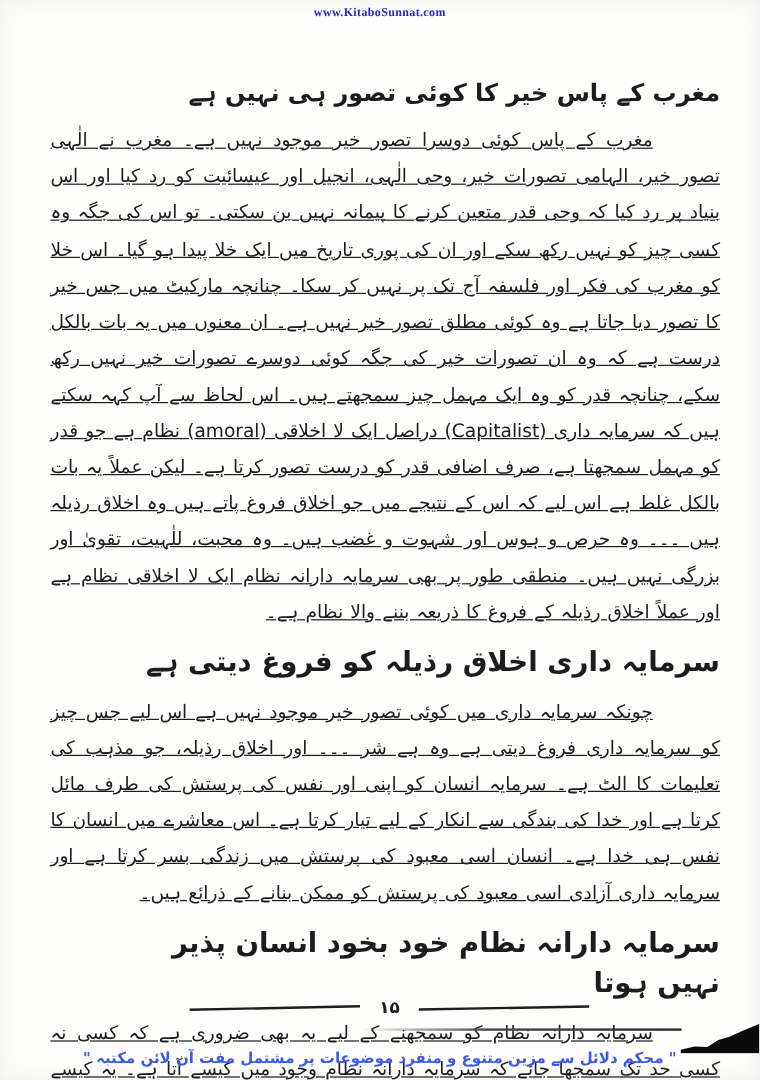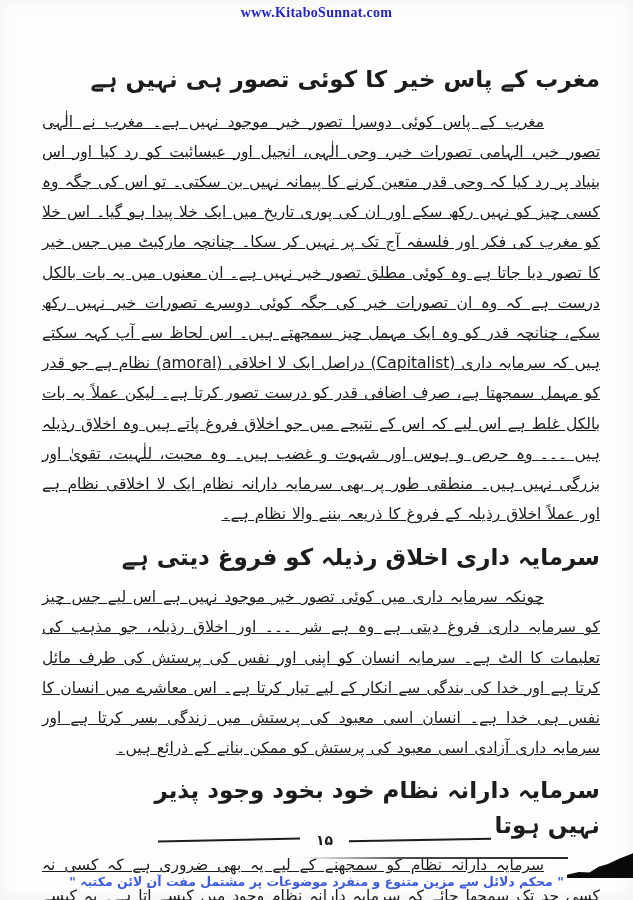--- a/index.html
+++ b/index.html
@@ -14,33 +14,33 @@
     width: 633px; height: 900px;
     background: #fdfdfc;
     box-shadow: inset 0 0 18px rgba(0,0,0,0.05);
     color: #1c1c1c;
   }
   .watermark {
     position: absolute; top: 5px; left: 0; right: 0;
     text-align: center;
     font-family: "Liberation Serif", serif;
     font-weight: bold;
-    font-size: 14px;
+    font-size: 10px;
     letter-spacing: 0.3px;
     color: #2424c4;
   }
   .doc-body {
     position: absolute;
     top: 62px; right: 33px; left: 42px;
     direction: rtl;
     text-align: justify;
   }
   .main-heading {
     font-weight: bold;
-    font-size: 23px;
+    font-size: 20px;
     text-align: right;
     margin: 0 0 10px 0;
     line-height: 1.5;
   }
   .sub-heading {
     font-weight: bold;
     font-size: 23px;
     text-align: right;
     margin: 10px 0 8px 0;
     line-height: 1.5;
@@ -106,21 +106,21 @@
   <div class="doc-body">
 
     <h1 class="main-heading">مغرب کے پاس خیر کا کوئی تصور ہی نہیں ہے</h1>
 
     <p class="para">مغرب کے پاس کوئی دوسرا تصور خیر موجود نہیں ہے۔ مغرب نے الٰہی تصور خیر، الہامی تصورات خیر، وحی الٰہی، انجیل اور عیسائیت کو رد کیا اور اس بنیاد پر رد کیا کہ وحی قدر متعین کرنے کا پیمانہ نہیں بن سکتی۔ تو اس کی جگہ وہ کسی چیز کو نہیں رکھ سکے اور ان کی پوری تاریخ میں ایک خلا پیدا ہو گیا۔ اس خلا کو مغرب کی فکر اور فلسفہ آج تک پر نہیں کر سکا۔ چنانچہ مارکیٹ میں جس خیر کا تصور دیا جاتا ہے وہ کوئی مطلق تصور خیر نہیں ہے۔ ان معنوں میں یہ بات بالکل درست ہے کہ وہ ان تصورات خیر کی جگہ کوئی دوسرے تصورات خیر نہیں رکھ سکے، چنانچہ قدر کو وہ ایک مہمل چیز سمجھتے ہیں۔ اس لحاظ سے آپ کہہ سکتے ہیں کہ سرمایہ داری (Capitalist) دراصل ایک لا اخلاقی (amoral) نظام ہے جو قدر کو مہمل سمجھتا ہے، صرف اضافی قدر کو درست تصور کرتا ہے۔ لیکن عملاً یہ بات بالکل غلط ہے اس لیے کہ اس کے نتیجے میں جو اخلاق فروغ پاتے ہیں وہ اخلاق رذیلہ ہیں ۔۔۔ وہ حرص و ہوس اور شہوت و غضب ہیں۔ وہ محبت، للٰہیت، تقویٰ اور بزرگی نہیں ہیں۔ منطقی طور پر بھی سرمایہ دارانہ نظام ایک لا اخلاقی نظام ہے اور عملاً اخلاق رذیلہ کے فروغ کا ذریعہ بننے والا نظام ہے۔</p>
 
     <h2 class="sub-heading">سرمایہ داری اخلاق رذیلہ کو فروغ دیتی ہے</h2>
 
     <p class="para">چونکہ سرمایہ داری میں کوئی تصور خیر موجود نہیں ہے اس لیے جس چیز کو سرمایہ داری فروغ دیتی ہے وہ ہے شر ۔۔۔ اور اخلاق رذیلہ، جو مذہب کی تعلیمات کا الٹ ہے۔ سرمایہ انسان کو اپنی اور نفس کی پرستش کی طرف مائل کرتا ہے اور خدا کی بندگی سے انکار کے لیے تیار کرتا ہے۔ اس معاشرے میں انسان کا نفس ہی خدا ہے۔ انسان اسی معبود کی پرستش میں زندگی بسر کرتا ہے اور سرمایہ داری آزادی اسی معبود کی پرستش کو ممکن بنانے کے ذرائع ہیں۔</p>
 
-    <h2 class="sub-heading inset">سرمایہ دارانہ نظام خود بخود وجود پذیر نہیں ہوتا</h2>
+    <h2 class="sub-heading inset">سرمایہ دارانہ نظام خود بخود انسان پذیر نہیں ہوتا</h2>
 
     <p class="para">سرمایہ دارانہ نظام کو سمجھنے کے لیے یہ بھی ضروری ہے کہ کسی نہ کسی حد تک سمجھا جائے کہ سرمایہ دارانہ نظام وجود میں کیسے آتا ہے۔ یہ کیسے ہوا کہ لوگوں نے صدیوں پرانی الہامی اور تہذیبی اقدار و روایات کو فراموش کر دیا۔ یہ بڑی اجنبی اور بڑی عجیب چیز ہے، مختلف اسلامی مفکرین کا خیال</p>
 
   </div>
 
   <div class="pagenum-row">
     <div class="rule left"></div>
     <div class="pagenum">۱۵</div>
     <div class="rule right"></div>
   </div>

